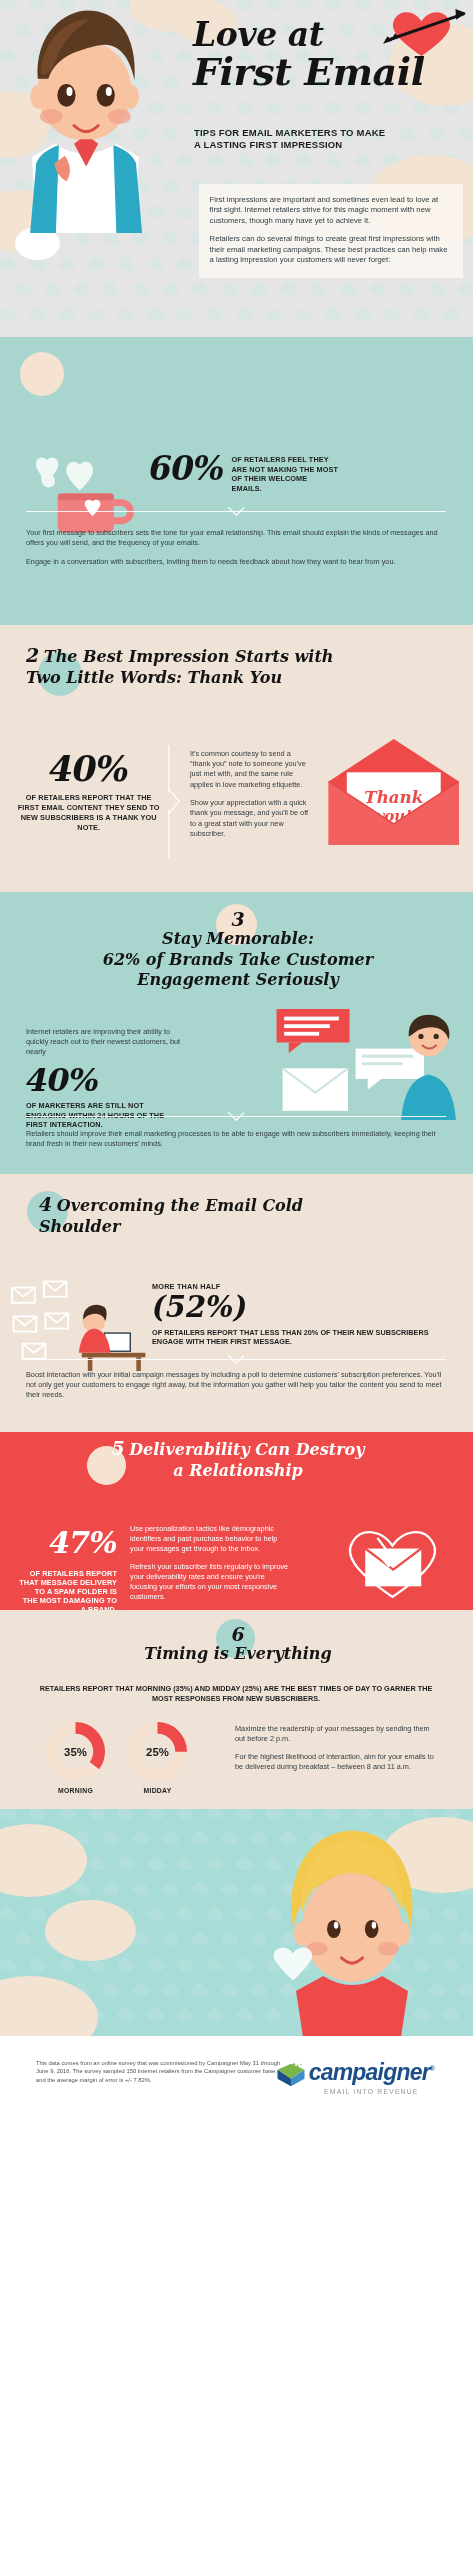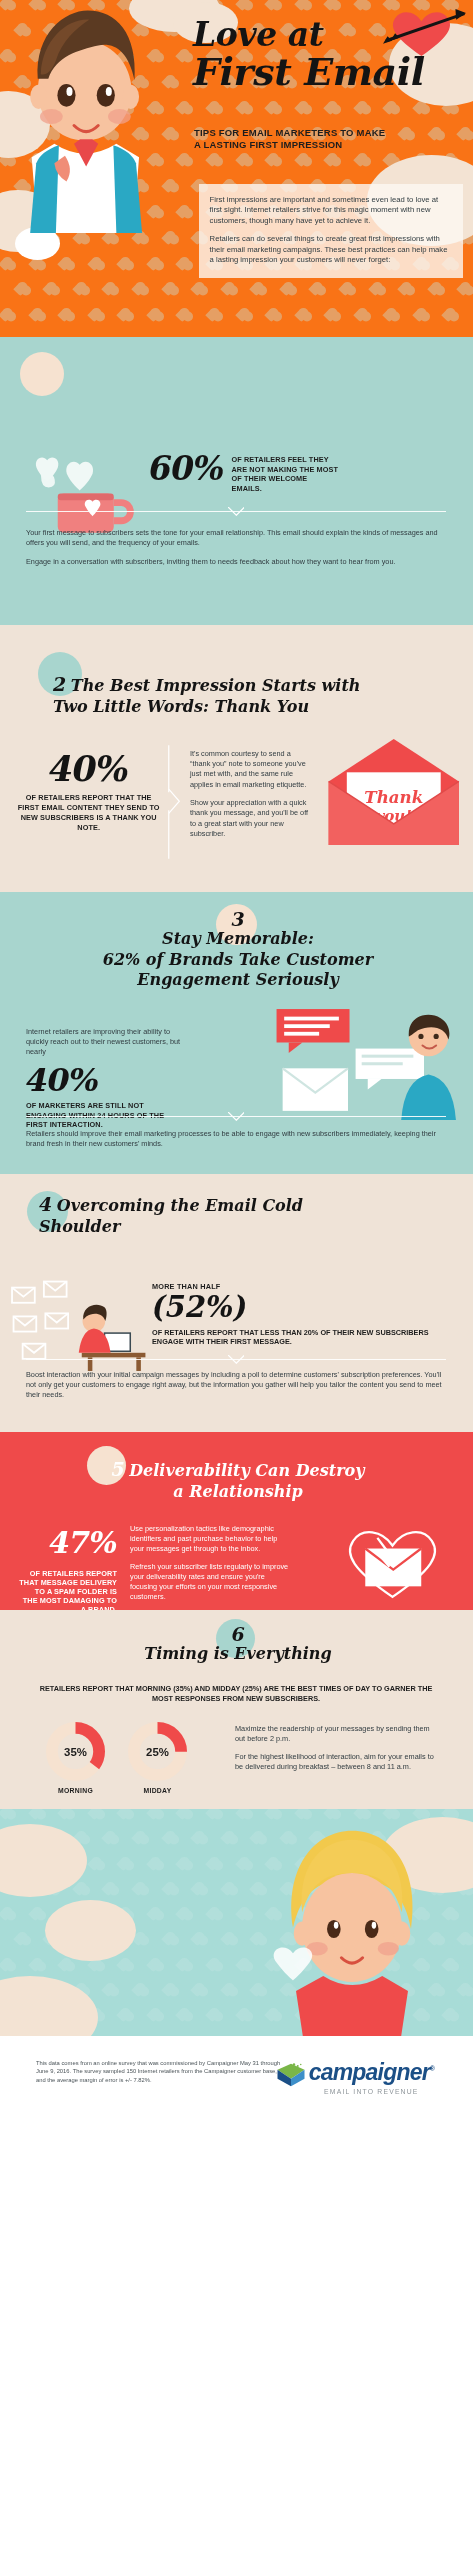--- a/index.html
+++ b/index.html
@@ -9,21 +9,21 @@
     background: #ffffff;
     color: #333;
     -webkit-font-smoothing: antialiased;
   }
   .infographic { width: 473px; position: relative; overflow: hidden; }
 
   
   .hero {
     position: relative;
     height: 337px;
-    background: #f97316;
+    background: #e5e5e5;
     overflow: hidden;
   }
   .hero-hearts {
     position: absolute; inset: 0;
     opacity: .38;
   }
   .hero-hearts span {
     position: absolute;
     width: 10px; height: 9px;
     background: #c6e8e4;
@@ -137,21 +137,21 @@
   .s1 { height: 288px; }
   .s1 .num-bubble { width: 44px; height: 44px; background: #f6e2d0; left: 20px; top: 15px; }
   .s1-stat { position: absolute; left: 149px; top: 115px; width: 190px; display: flex; align-items: flex-start; gap: 7.6px; }
   .s1-mug { position: absolute; left: 32px; top: 114px; width: 106px; height: 91px; }
   .s1-copy { position: absolute; left: 26px; top: 191px; width: 420px; }
   .s1-div  { position: absolute; left: 26px; top: 174px; width: 420px; }
 
   
   .s2 { height: 267px; }
   .s2 .num-bubble { width: 44px; height: 44px; background: #a8d5ce; left: 38px; top: 27px; }
-  .s2 .sec-head { padding-left: 53px; margin-top: 29px; }
+  .s2 .sec-head { padding-left: 26px; }
   .s2-left { position: absolute; left: 16.7px; top: 127px; width: 144px; text-align: center; }
   .s2-left .big-pct { font-size: 35px; }
   .s2-left .stat-caption { margin-top: 7.6px; line-height: 10px; }
   .s2-vline { position: absolute; left: 168px; top: 120px; width: 13.6px; height: 114px; }
   .s2-right { position: absolute; left: 190px; top: 124px; width: 121px; }
   .s2-env { position: absolute; right: 7.6px; top: 114px; width: 144px; height: 106px; }
 
   
   .s3 { height: 282px; }
   .s3 .num-bubble { width: 41px; height: 41px; background: #f6e2d0; left: 216px; top: 12px; }
@@ -171,21 +171,21 @@
   .s4-more { font-size: 7.3px; font-weight: bold; color: #1d1d1d; letter-spacing: 0.2px; }
   .s4-52 { font-family: "DejaVu Serif", serif; font-style: italic; font-weight: bold; font-size: 29px; color: #141414; line-height: 32px; }
   .s4-sub { font-size: 7.3px; font-weight: bold; line-height: 9.6px; color: #1d1d1d; margin-top: 4.5px; }
   .s4-copy { position: absolute; left: 26px; top: 196px; width: 420px; }
   .s4-div  { position: absolute; left: 26px; top: 185px; width: 420px; }
 
   
   .s5 { height: 178px; color: #fff; }
   .s5 .num-bubble { width: 39px; height: 39px; background: #f6e2d0; left: 87px; top: 13.6px; }
   .s5 .sec-title { color: #fff; }
-  .s5 .sec-head { justify-content: center; padding-top: 27px; }
+  .s5 .sec-head { justify-content: center; padding-top: 6px; }
   .s5-left { position: absolute; left: 18px; top: 94px; width: 99px; text-align: right; }
   .s5-left .big-pct { color: #fff; font-size: 30px; }
   .s5-left .stat-caption { color: #fff; margin-top: 10px; line-height: 9px; }
   .s5-right { position: absolute; left: 130px; top: 92px; width: 159px; }
   .s5-right p { font-size: 7.3px; line-height: 10px; color: #fff; }
   .s5-right p + p { margin-top: 7.6px; }
   .s5-art { position: absolute; right: 20px; top: 89px; width: 121px; height: 80px; }
 
   
   .s6 { height: 199px; background: #efe3d7; }
@@ -534,21 +534,21 @@
       <div class="big-pct">40%</div>
       <div class="stat-caption">OF RETAILERS REPORT THAT THE FIRST EMAIL CONTENT THEY SEND TO NEW SUBSCRIBERS IS A THANK YOU NOTE.</div>
     </div>
 
     <svg class="s2-vline" viewBox="0 0 18 150">
       <path d="M1 0 L1 62 M1 86 L1 150" stroke="#ffffff" stroke-width="1.6"></path>
       <path d="M1 58 L15 74 L1 90" fill="none" stroke="#ffffff" stroke-width="1.6"></path>
     </svg>
 
     <div class="s2-right">
-      <p class="body-copy">It's common courtesy to send a “thank you” note to someone you've just met with, and the same rule applies in email marketing etiquette.</p>
+      <p class="body-copy">It's common courtesy to send a “thank you” note to someone you've just met with, and the same rule applies in love marketing etiquette.</p>
       <p class="body-copy">Show your appreciation with a quick thank you message, and you'll be off to a great start with your new subscriber.</p>
     </div>
 
     <svg class="s2-env" viewBox="0 0 190 140">
       <path d="M10 56 L96 0 L182 56 L182 140 L10 140 Z" fill="#ef4a4a"></path>
       <rect x="34" y="44" width="124" height="92" fill="#ffffff"></rect>
       <text x="96" y="84" text-anchor="middle" font-family="DejaVu Serif, serif" font-style="italic" font-weight="bold" font-size="22" fill="#ef4a4a">Thank</text>
       <text x="96" y="108" text-anchor="middle" font-family="DejaVu Serif, serif" font-style="italic" font-weight="bold" font-size="20" fill="#ef4a4a">you!</text>
       <path d="M10 56 L96 112 L182 56 L182 140 L10 140Z" fill="#f2615f"></path>
       <path d="M10 56 L96 112 L182 56" fill="none" stroke="#e14a49" stroke-width="2"></path>

